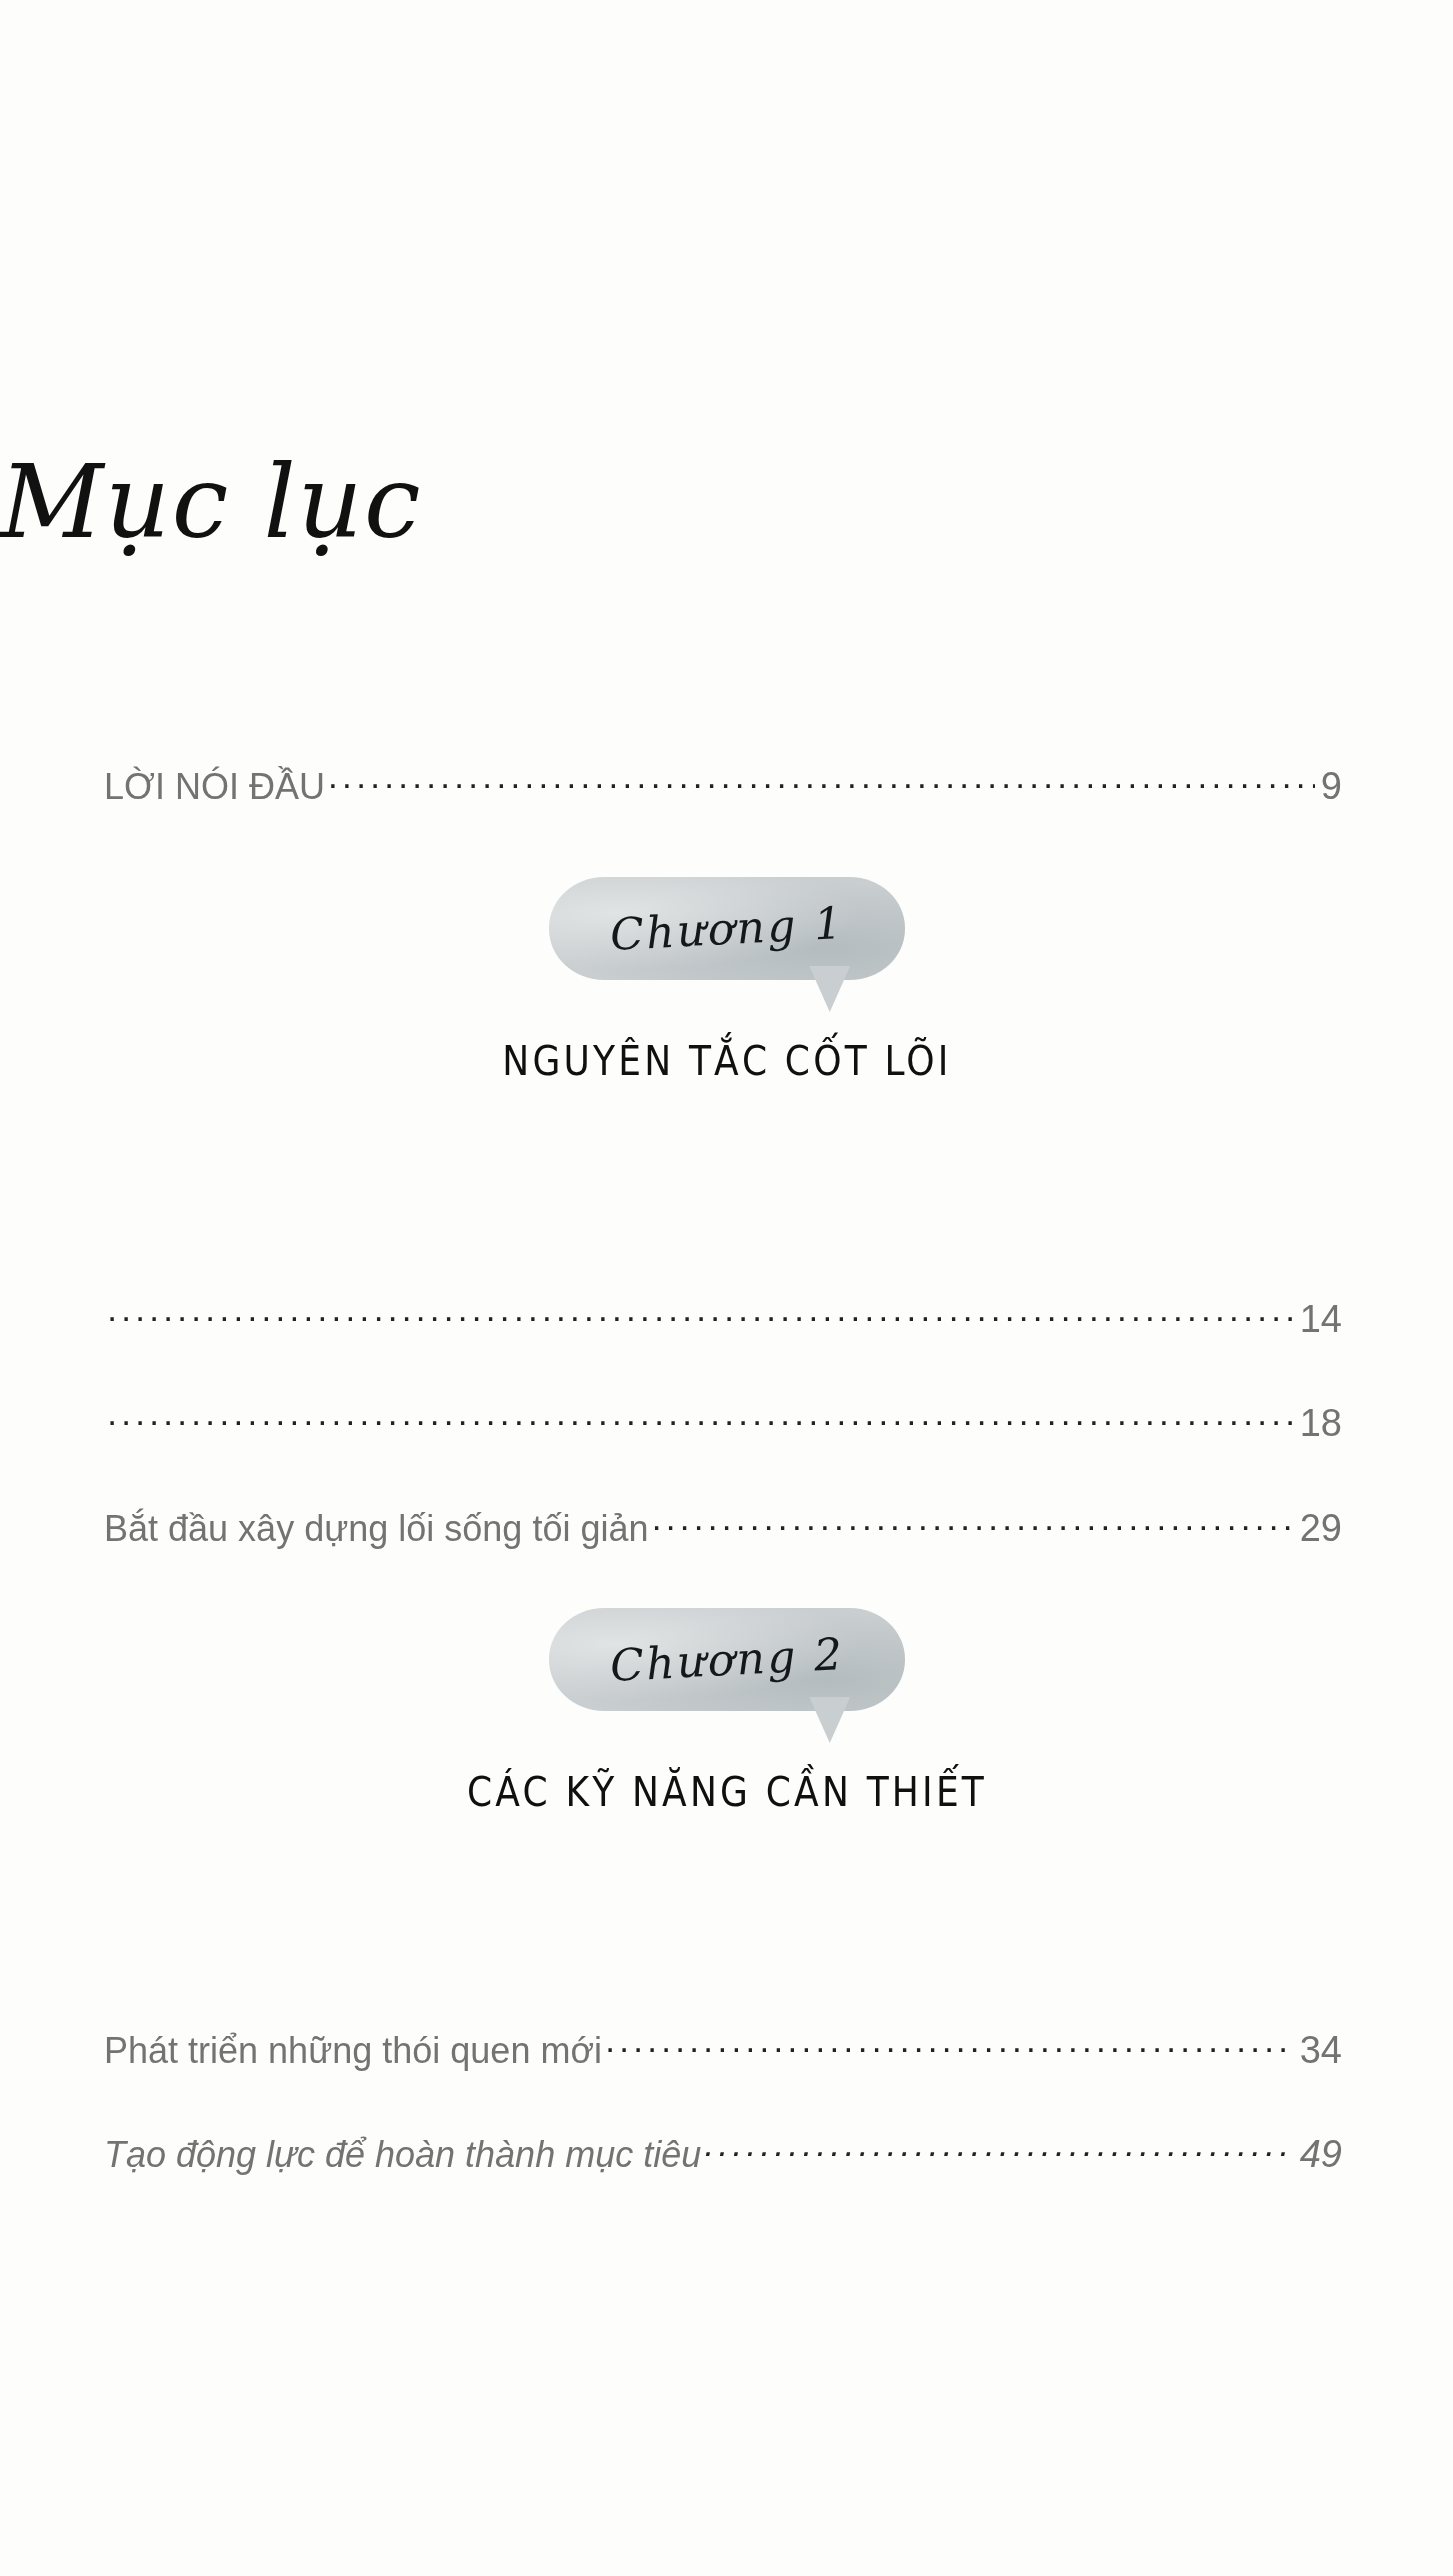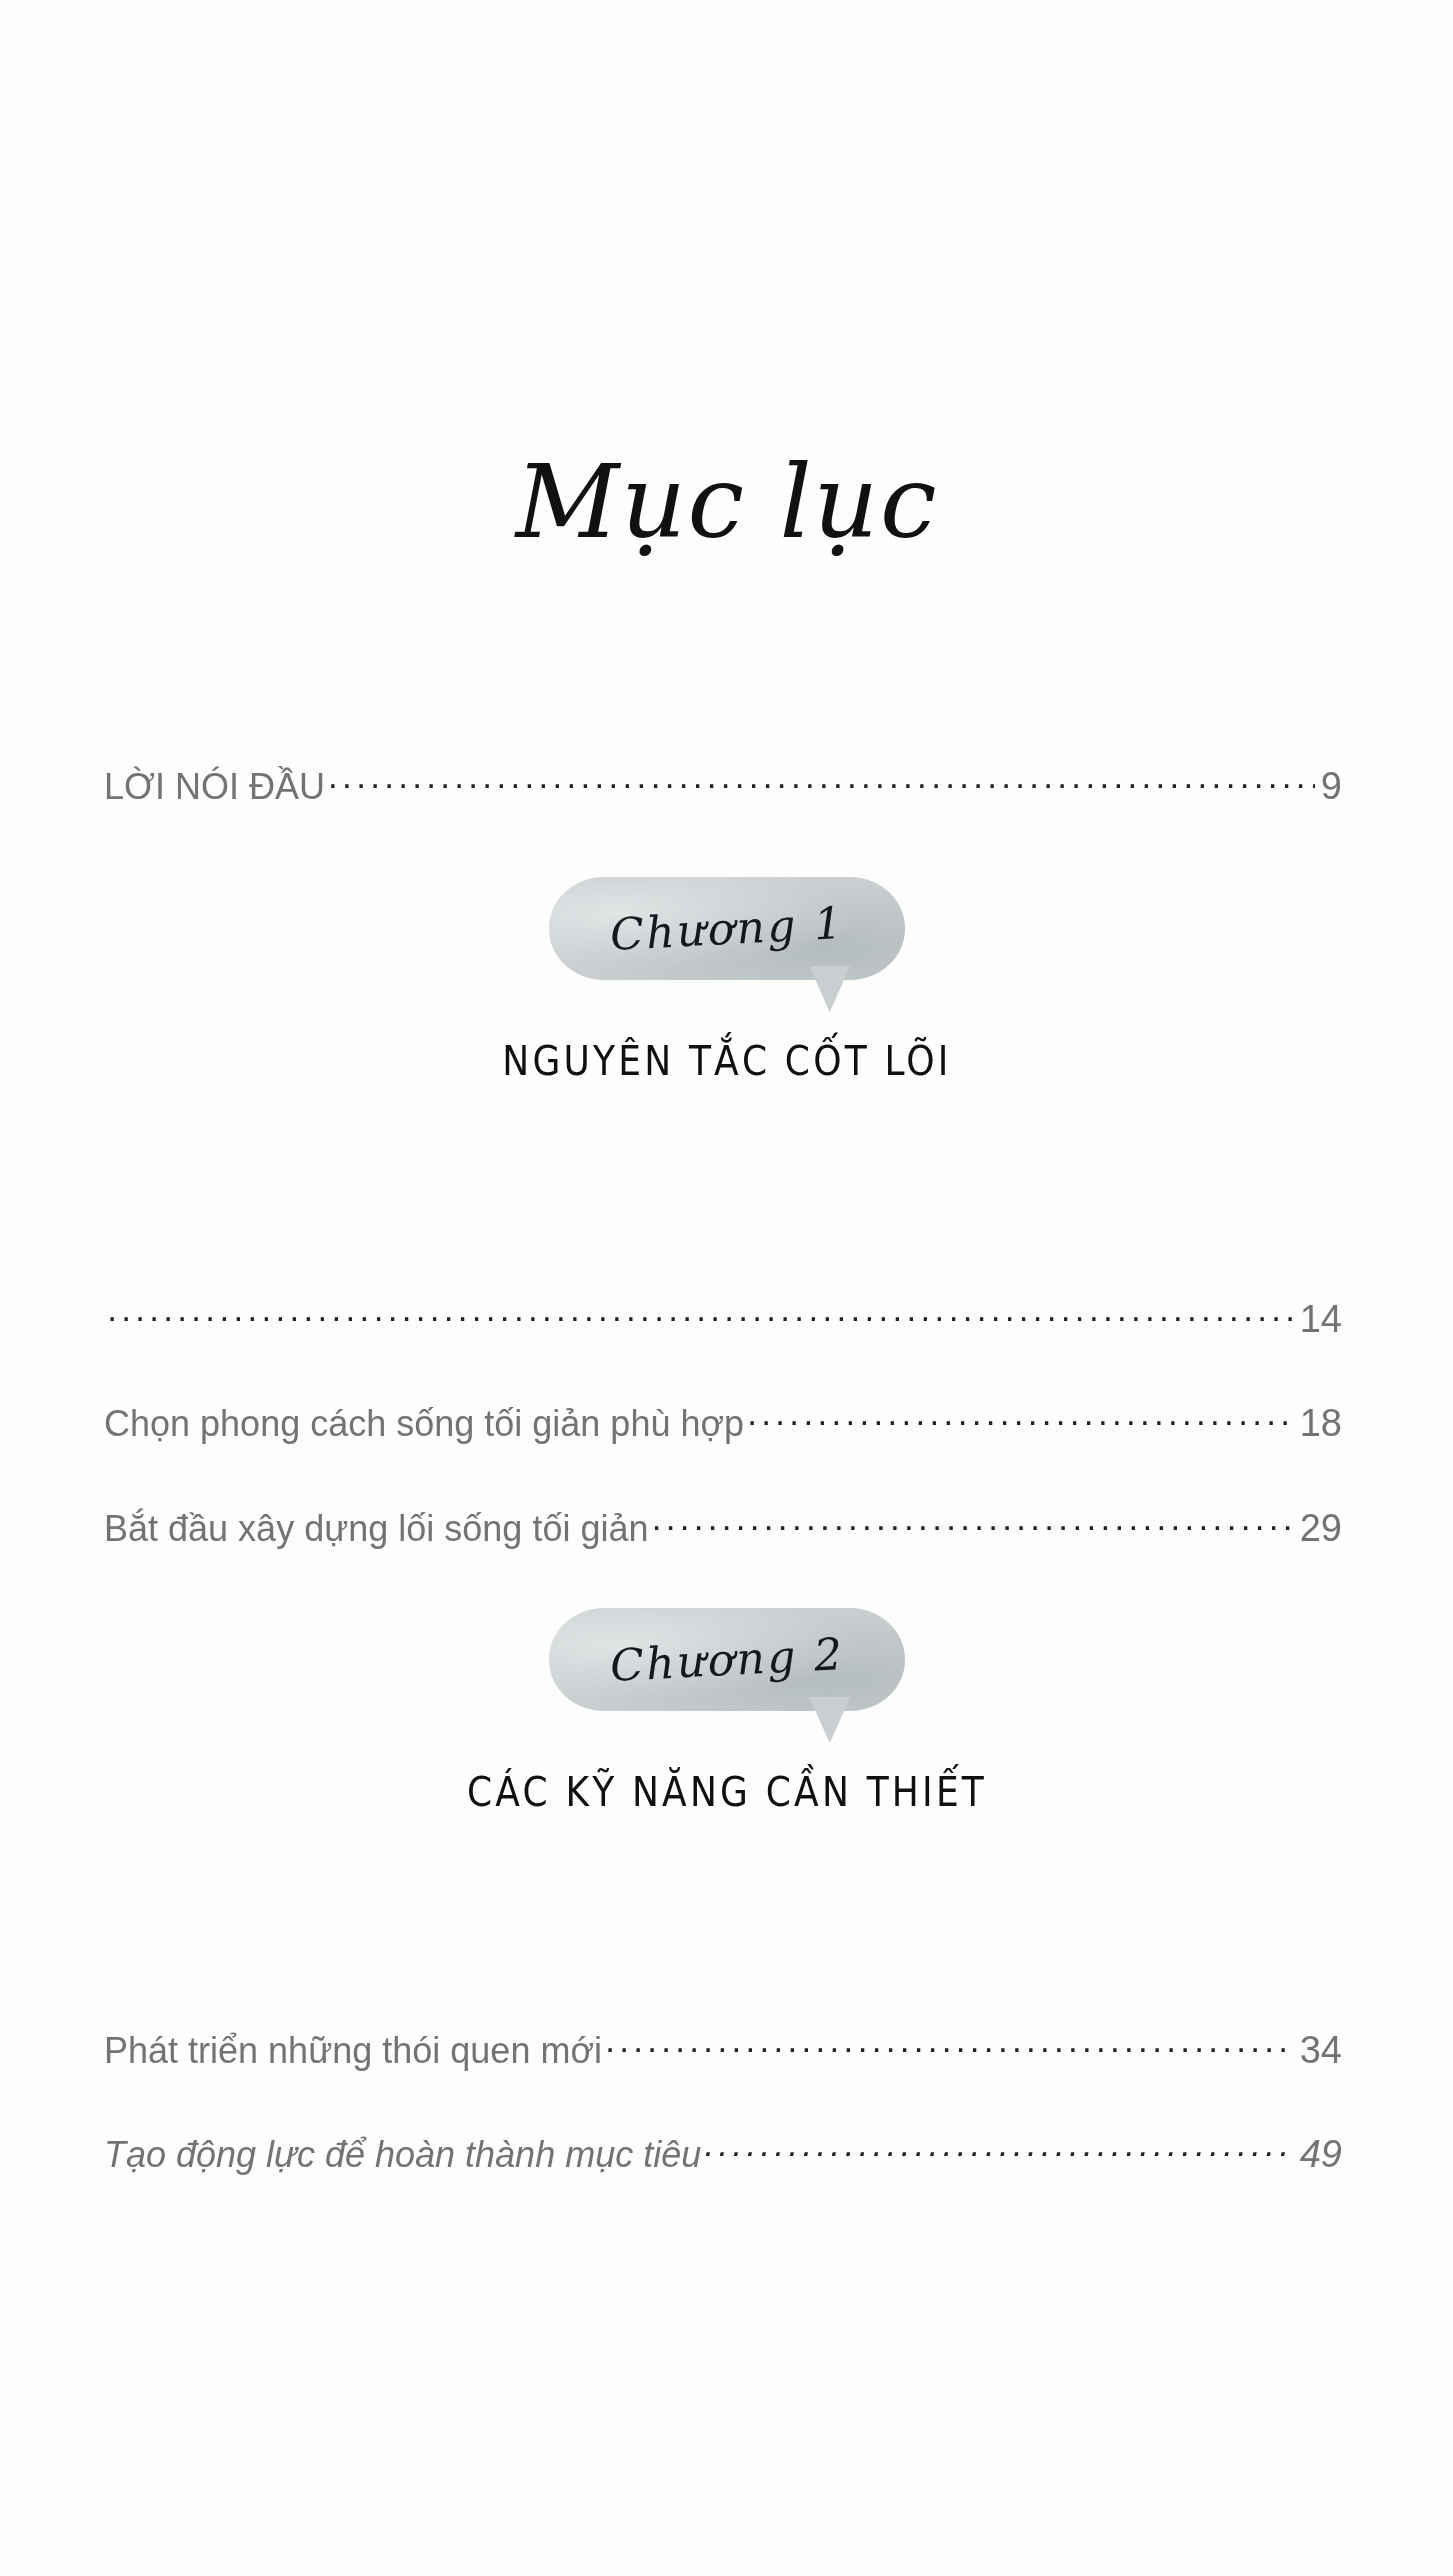--- a/index.html
+++ b/index.html
@@ -21,21 +21,20 @@
     inset: 0;
     background: #fdfdfc;
   }
 
   
   .toc-title {
     position: absolute;
     top: 443px;
     left: 0;
     right: 0;
-    text-align: center;
     font-family: "DejaVu Serif", serif;
     font-style: italic;
     font-size: 101px;
     letter-spacing: 1.6px;
     color: #111;
     font-weight: 400;
   }
 
   
   .entry {
@@ -149,21 +148,20 @@
       <div class="bubble-tail"></div>
     </div>
     <div class="chapter-heading">NGUYÊN TẮC CỐT LÕI</div>
   </div>
 
   <div class="entry" style="top: 1296px;">
     <span class="leader"></span>
     <span class="epage">14</span>
   </div>
   <div class="entry" style="top: 1400px;">
-    <span class="etitle">Chọn phong cách sống tối giản phù hợp</span>
     <span class="leader"></span>
     <span class="epage">18</span>
   </div>
   <div class="entry" style="top: 1505px;">
     <span class="etitle">Bắt đầu xây dựng lối sống tối giản</span>
     <span class="leader"></span>
     <span class="epage">29</span>
   </div>
 
   <div class="chapter-block" style="top: 1608px;">

